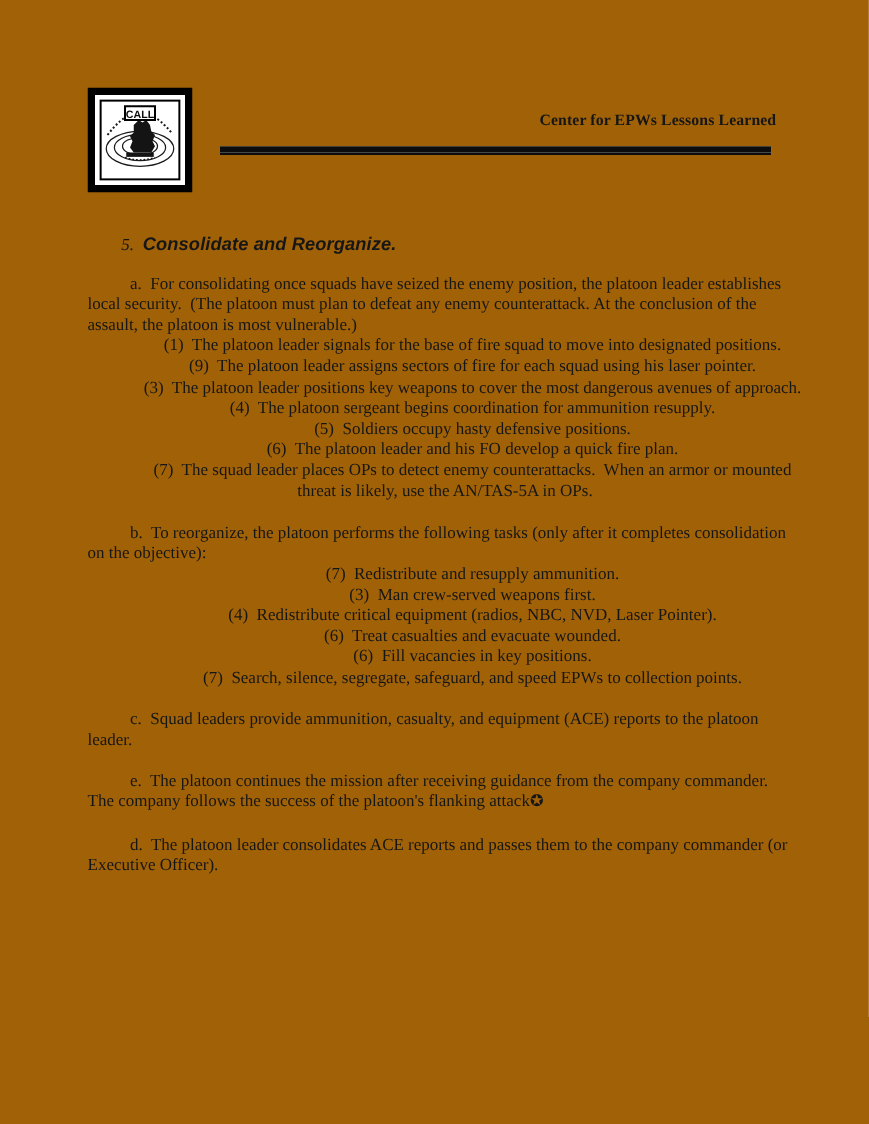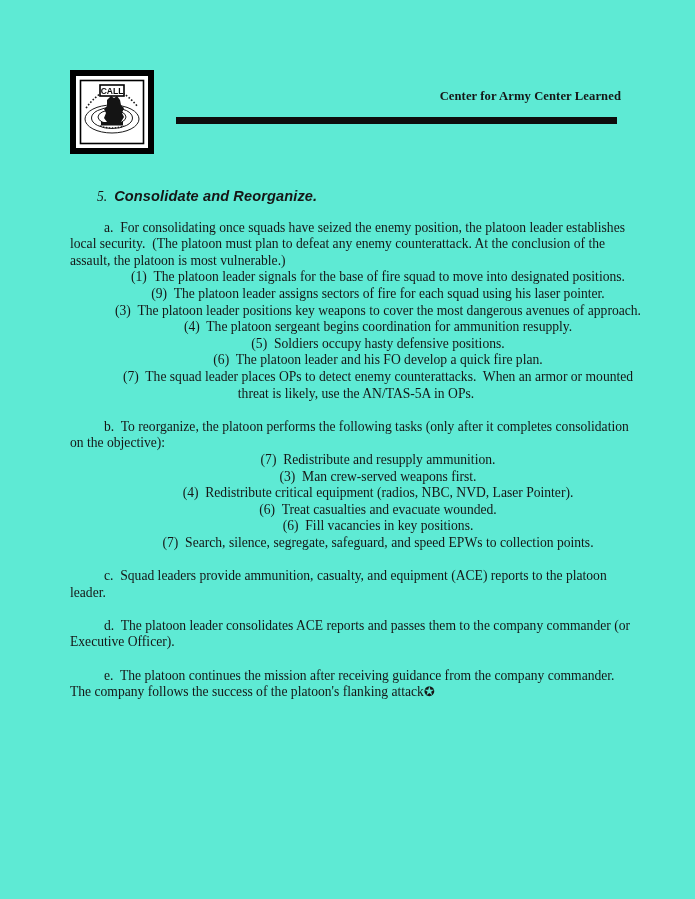--- a/index.html
+++ b/index.html
@@ -5,21 +5,21 @@
   * { box-sizing: border-box; }
   html, body { margin: 0; padding: 0; }
   body {
     width: 695px; height: 899px;
     background: #ffffff;
     position: relative;
     overflow: hidden;
     font-family: "Liberation Serif", "DejaVu Serif", serif;
     color: #161616;
   }
-  .page { position: absolute; inset: 0; background: #5eead4; text-decoration: underline; }
+  .page { position: absolute; inset: 0; background: #a16207; text-decoration: underline; }
 
   
   .logo {
     position: absolute; left: 70px; top: 70px;
     width: 84px; height: 84px;
   }
   .logo svg { width: 100%; height: 100%; display: block; }
   .header-title {
     position: absolute; top: 89px; left: 200px; right: 74px;
     text-align: right;
@@ -85,21 +85,21 @@
       <path d="M16,38 Q26,25 34,22" stroke="#1a1a1a" stroke-width="1.6" stroke-dasharray="1.6,1.8" fill="none"></path>
       <path d="M50,22 Q58,25 68,37" stroke="#1a1a1a" stroke-width="1.6" stroke-dasharray="1.6,1.8" fill="none"></path>
       <path d="M30,56 Q42,60 54,56" stroke="#1a1a1a" stroke-width="1.4" stroke-dasharray="1.4,1.6" fill="none"></path>
       <path d="M37,30 l4,-4 3,2 3,-2 3,4 1,5 3,3 -2,5 2,4 -3,5 -14,0 -3,-4 2,-5 -2,-4 3,-3 z" fill="#141414"></path>
       <rect x="31" y="52" width="22" height="3.5" fill="#141414"></rect>
       <rect x="30" y="15" width="24" height="11" fill="#ffffff" stroke="#000000" stroke-width="1.6"></rect>
       <text x="42" y="24" text-anchor="middle" font-family="Liberation Sans, DejaVu Sans, sans-serif" font-size="8.5" font-weight="bold" fill="#0a0a0a">CALL</text>
     </svg>
   </div>
 
-  <div class="header-title">Center for Army Center Learned</div>
+  <div class="header-title">Center for EPWs Lessons Learned</div>
   <div class="header-rule"></div>
 
   <div class="doc">
     <p class="doc-heading"><span class="heading-number">5.</span><span class="heading-text">Consolidate and Reorganize.</span></p>
     <div class="doc-blocks">
         <p class="block-para">a.  For consolidating once squads have seized the enemy position, the platoon leader establishes local security.  (The platoon must plan to defeat any enemy counterattack. At the conclusion of the assault, the platoon is most vulnerable.)</p>
         <p class="block-item">(1)  The platoon leader signals for the base of fire squad to move into designated positions.</p>
         <p class="block-item">(9)  The platoon leader assigns sectors of fire for each squad using his laser pointer.</p>
         <p class="block-item">(3)  The platoon leader positions key weapons to cover the most dangerous avenues of approach.</p>
         <p class="block-item">(4)  The platoon sergeant begins coordination for ammunition resupply.</p>
@@ -107,18 +107,18 @@
         <p class="block-item">(6)  The platoon leader and his FO develop a quick fire plan.</p>
         <p class="block-item">(7)  The squad leader places OPs to detect enemy counterattacks.  When an armor or mounted threat is likely, use the AN/TAS-5A in OPs.</p>
         <p class="block-para">b.  To reorganize, the platoon performs the following tasks (only after it completes consolidation on the objective):</p>
         <p class="block-item">(7)  Redistribute and resupply ammunition.</p>
         <p class="block-item">(3)  Man crew-served weapons first.</p>
         <p class="block-item">(4)  Redistribute critical equipment (radios, NBC, NVD, Laser Pointer).</p>
         <p class="block-item">(6)  Treat casualties and evacuate wounded.</p>
         <p class="block-item">(6)  Fill vacancies in key positions.</p>
         <p class="block-item">(7)  Search, silence, segregate, safeguard, and speed EPWs to collection points.</p>
         <p class="block-para">c.  Squad leaders provide ammunition, casualty, and equipment (ACE) reports to the platoon leader.</p>
+        <p class="block-para">e.  The platoon continues the mission after receiving guidance from the company commander.  The company follows the success of the platoon's flanking attack<span class="end-mark">✪</span></p>
         <p class="block-para">d.  The platoon leader consolidates ACE reports and passes them to the company commander (or Executive Officer).</p>
-        <p class="block-para">e.  The platoon continues the mission after receiving guidance from the company commander.  The company follows the success of the platoon's flanking attack<span class="end-mark">✪</span></p>
       </div>
   </div>
 
 </div>
 
 </body></html>

